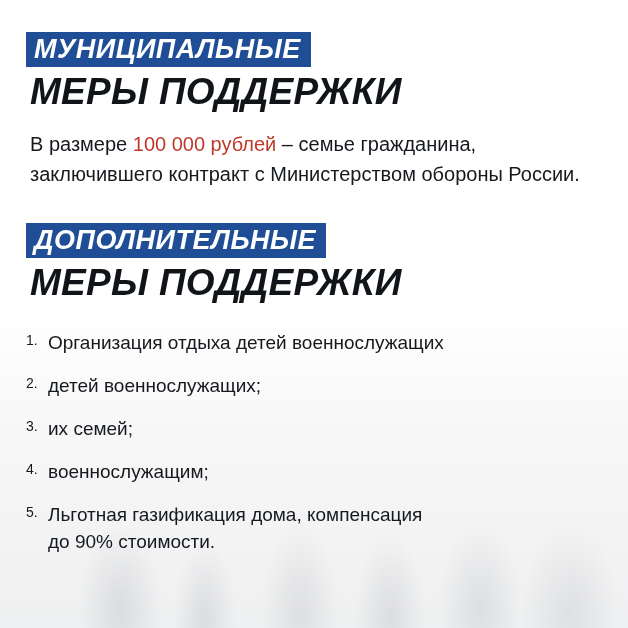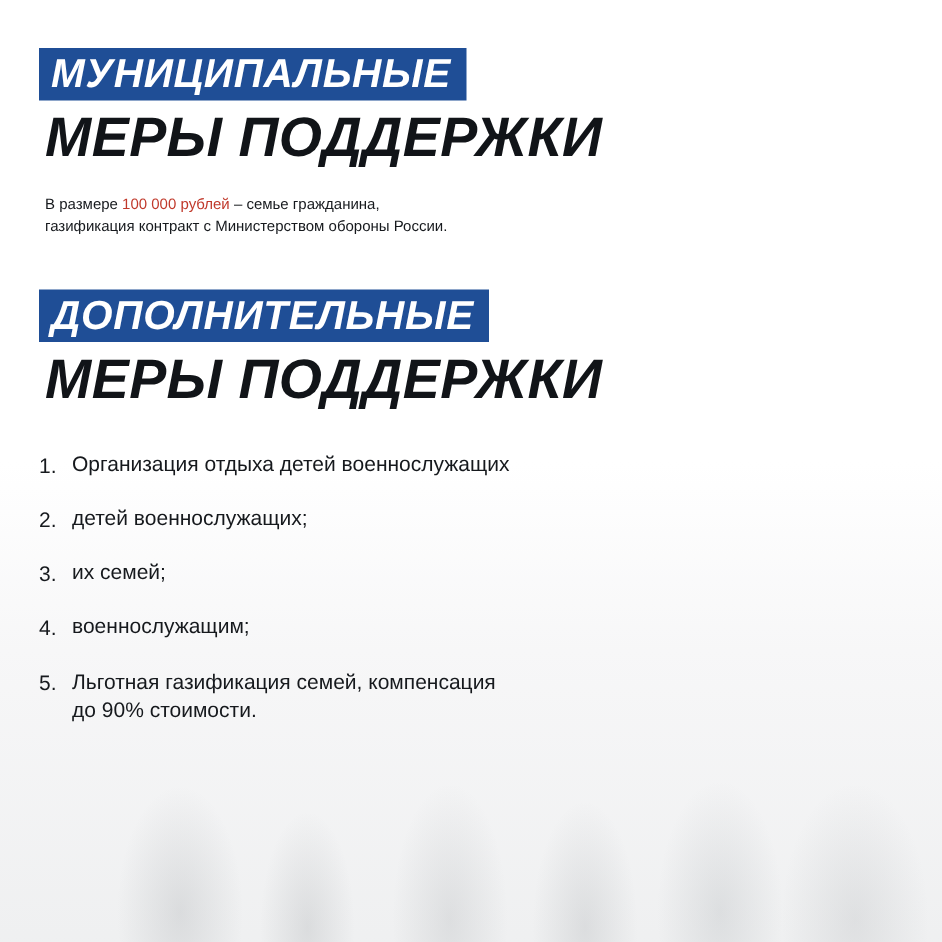--- a/index.html
+++ b/index.html
@@ -63,21 +63,21 @@
     line-height: 1.1;
     text-transform: uppercase;
     margin: 5px 0 0 4px;
     letter-spacing: 0.3px;
   }
   .section-1 {
     margin-bottom: 26px;
   }
   .body-text {
     margin: 16px 0 0 4px;
-    font-size: 10px;
+    font-size: 20px;
     line-height: 1.5;
     color: #16191d;
   }
   .amount {
     color: #c0392b;
   }
   .section-2 {
     margin-top: 34px;
   }
   ol.measures {
@@ -93,42 +93,42 @@
   .num {
     flex: 0 0 auto;
     width: 22px;
     font-size: 14px;
     color: #16191d;
     padding-top: 2px;
     font-weight: normal;
   }
   .item-text {
     flex: 1 1 auto;
-    font-size: 14px;
+    font-size: 19px;
     line-height: 1.38;
     color: #16191d;
   }
   .item-text .l2 {
     display: block;
   }
 </style>
 </head>
 <body>
 
 <div id="poster">
   <div class="bg-photo"></div>
 
   <div class="content">
 
     <div class="section-1">
       <div class="hl-band">МУНИЦИПАЛЬНЫЕ</div>
       <div class="hl-sub">МЕРЫ ПОДДЕРЖКИ</div>
       <p class="body-text">
         <span>В размере </span><span class="amount">100 000 рублей</span><span> – семье гражданина,</span><br>
-        <span>газификация контракт с Министерством обороны России.</span>
+        <span>заключившего контракт с Министерством обороны России.</span>
       </p>
     </div>
 
     <div class="section-2">
       <div class="hl-band">ДОПОЛНИТЕЛЬНЫЕ</div>
       <div class="hl-sub">МЕРЫ ПОДДЕРЖКИ</div>
 
       <ol class="measures">
         <li>
           <span class="num">1.</span>
@@ -150,21 +150,21 @@
         </li>
         <li>
           <span class="num">4.</span>
           <span class="item-text">
             <span class="l2">военнослужащим;</span>
           </span>
         </li>
         <li>
           <span class="num">5.</span>
           <span class="item-text">
-            <span>Льготная газификация семей, компенсация</span>
+            <span>Льготная газификация дома, компенсация</span>
             <span class="l2">до 90% стоимости.</span>
           </span>
         </li>
       </ol>
     </div>
 
   </div>
 </div>
 
 </body></html>

